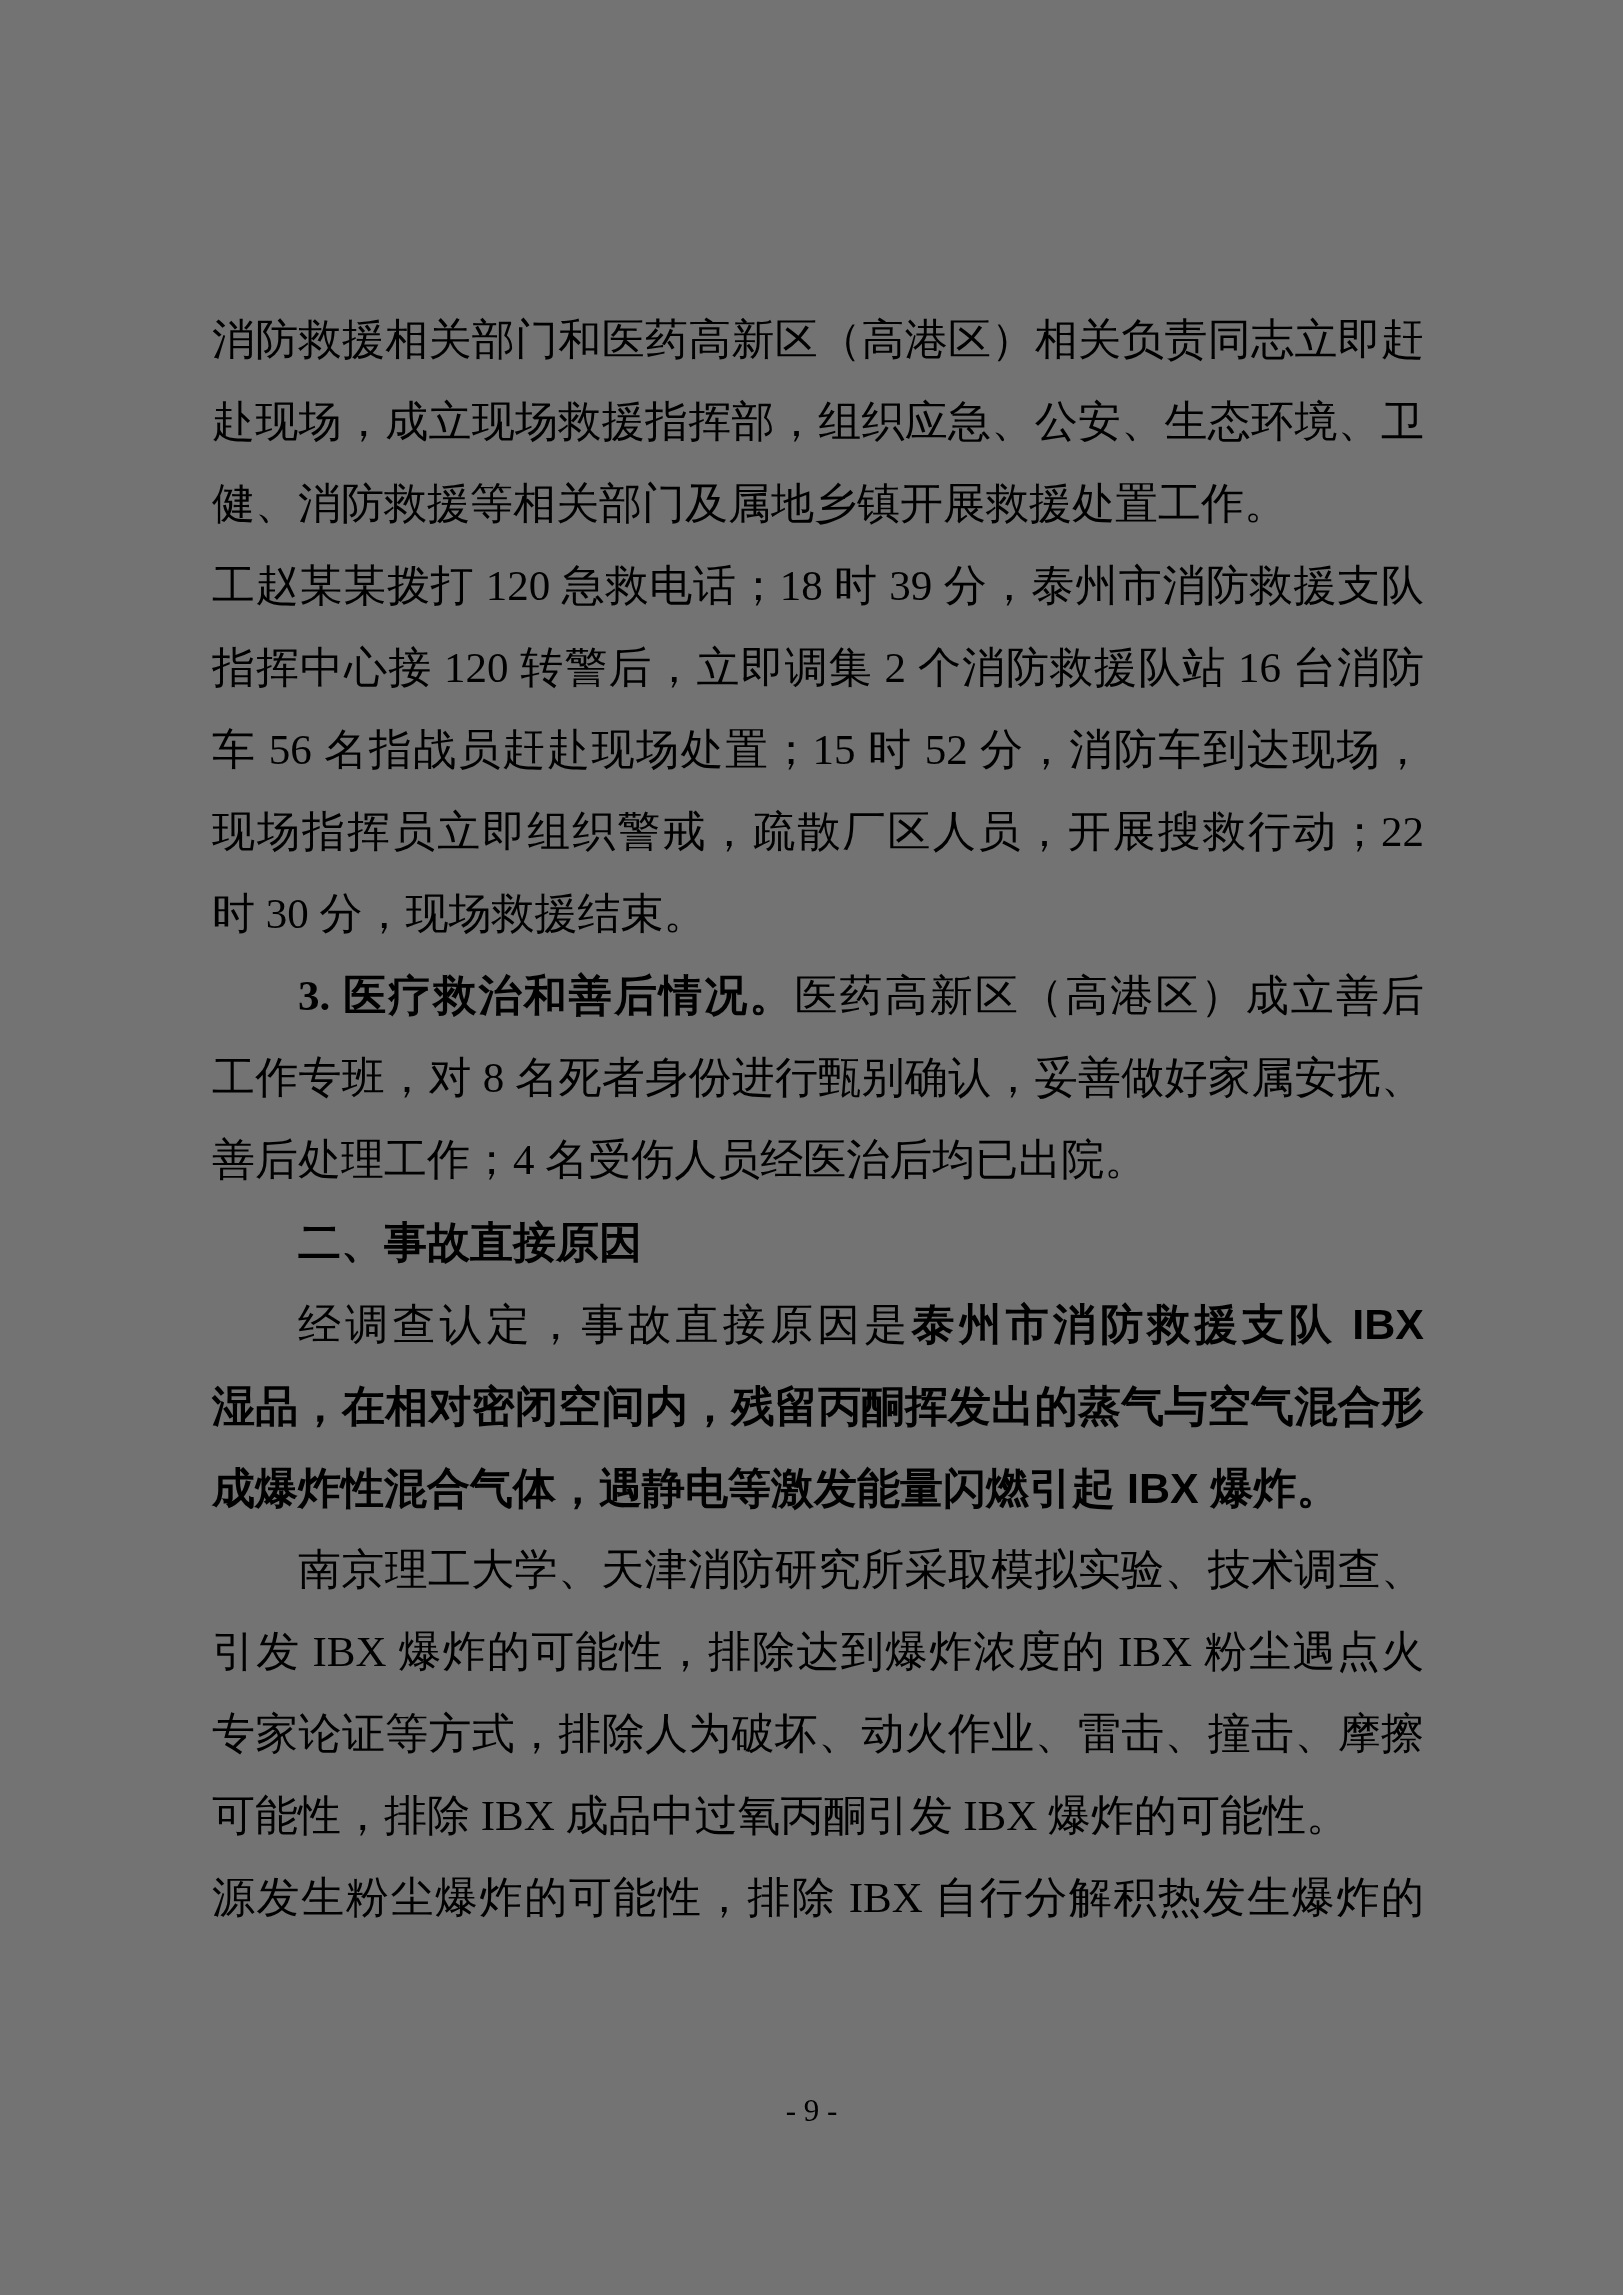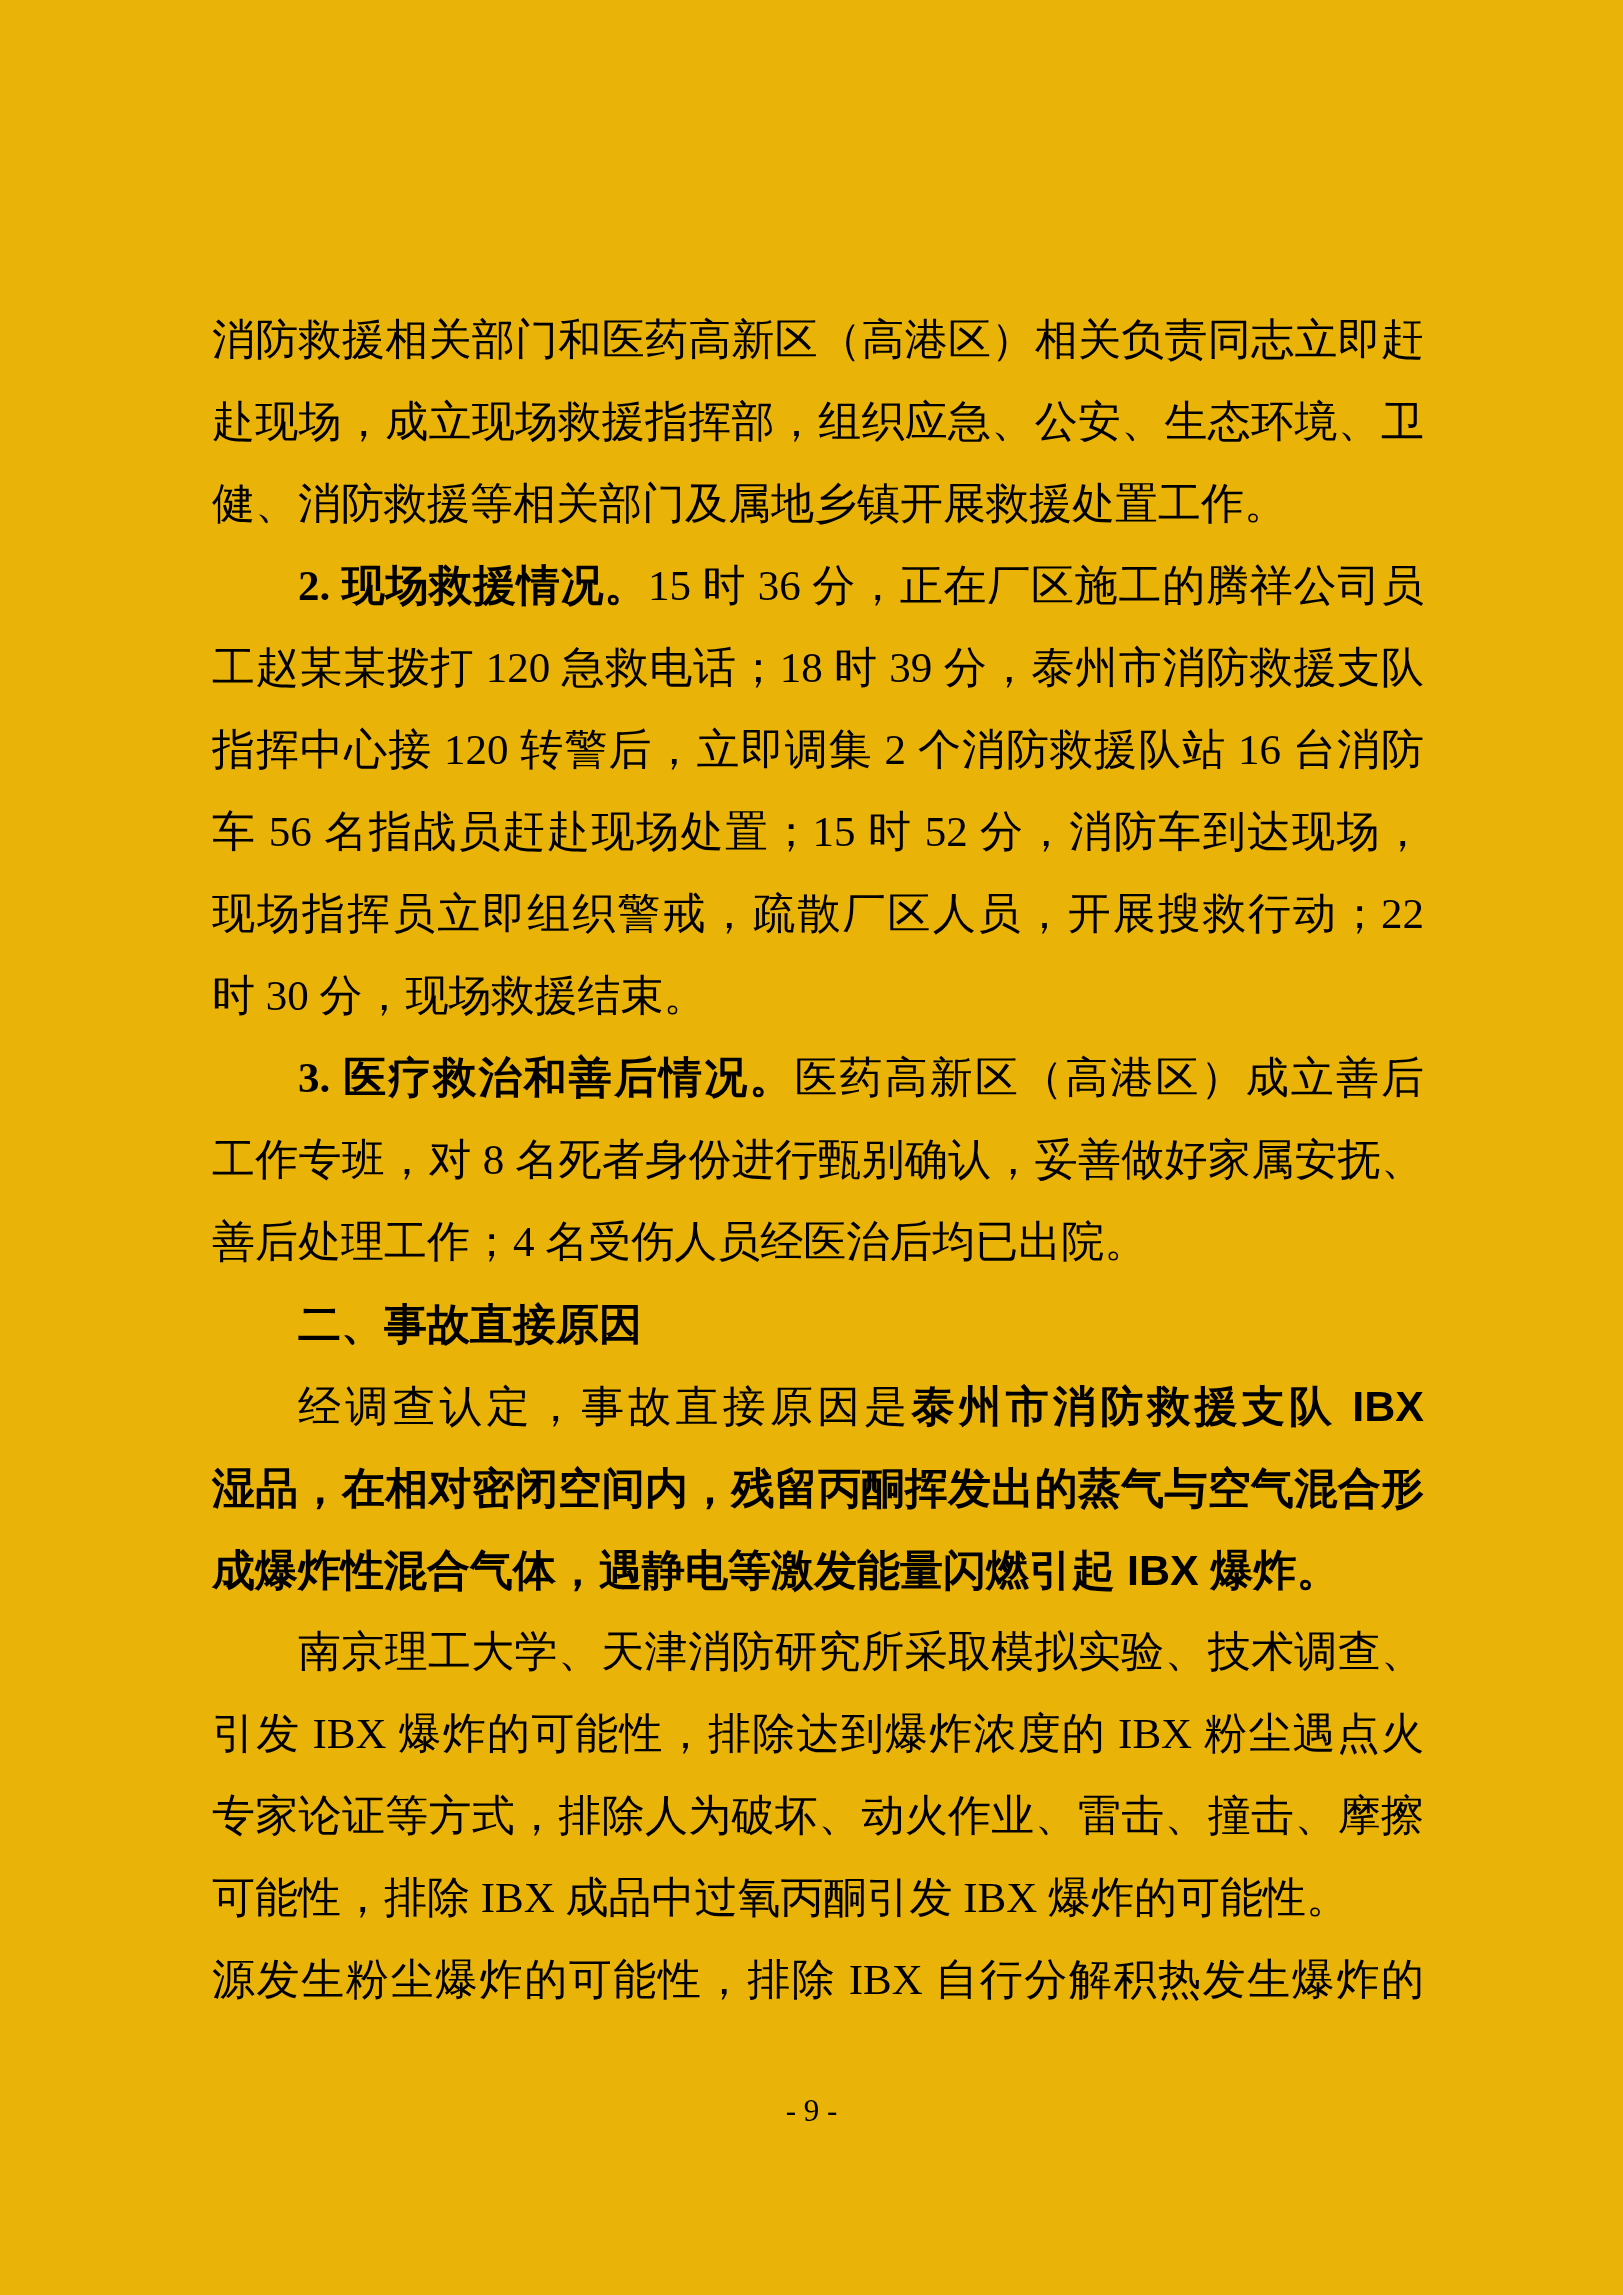--- a/index.html
+++ b/index.html
@@ -4,21 +4,21 @@
 <style>
   html, body {
     margin: 0;
     padding: 0;
     background: #ffffff;
   }
   .page {
     position: relative;
     width: 1623px;
     height: 2295px;
-    background: #eab308;
+    background: #737373;
     color: #000000;
     overflow: hidden;
   }
   .doc-body {
     position: absolute;
     left: 212px;
     top: 299px;
     width: 1212px;
   }
   .line {
@@ -64,21 +64,20 @@
   }
 </style>
 </head>
 <body>
 
 <div class="page">
   <div class="doc-body">
       <div class="line"><span class="run normal">消防救援相关部门和医药高新区（高港区）相关负责同志立即赶</span></div>
       <div class="line"><span class="run normal">赴现场，成立现场救援指挥部，组织应急、公安、生态环境、卫</span></div>
       <div class="line short"><span class="run normal">健、消防救援等相关部门及属地乡镇开展救援处置工作。</span></div>
-      <div class="line indent"><span class="run bold-serif">2. 现场救援情况。</span><span class="run normal">15 时 36 分，正在厂区施工的腾祥公司员</span></div>
       <div class="line"><span class="run normal">工赵某某拨打 120 急救电话；18 时 39 分，泰州市消防救援支队</span></div>
       <div class="line"><span class="run normal">指挥中心接 120 转警后，立即调集 2 个消防救援队站 16 台消防</span></div>
       <div class="line"><span class="run normal">车 56 名指战员赶赴现场处置；15 时 52 分，消防车到达现场，</span></div>
       <div class="line"><span class="run normal">现场指挥员立即组织警戒，疏散厂区人员，开展搜救行动；22</span></div>
       <div class="line short"><span class="run normal">时 30 分，现场救援结束。</span></div>
       <div class="line indent"><span class="run bold-serif">3. 医疗救治和善后情况。</span><span class="run normal">医药高新区（高港区）成立善后</span></div>
       <div class="line"><span class="run normal">工作专班，对 8 名死者身份进行甄别确认，妥善做好家属安抚、</span></div>
       <div class="line short"><span class="run normal">善后处理工作；4 名受伤人员经医治后均已出院。</span></div>
       <div class="line indent short"><span class="run bold-sans">二、事故直接原因</span></div>
       <div class="line indent"><span class="run normal">经调查认定，事故直接原因是</span><span class="run bold-sans">泰州市消防救援支队 IBX</span></div>

